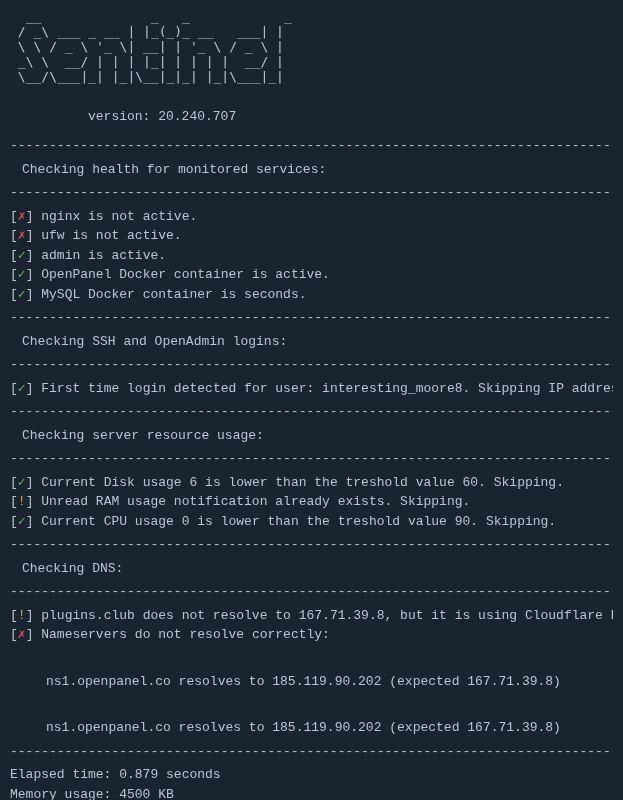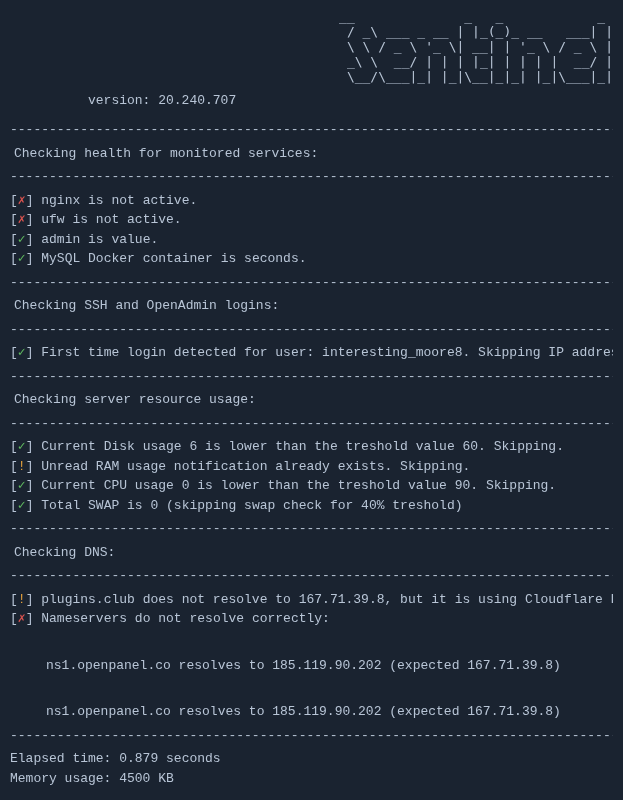--- a/index.html
+++ b/index.html
@@ -15,36 +15,35 @@
       line-height: 1.5;
       padding: 10px;
       width: 623px;
     }
     .ascii-art {
       white-space: pre;
       color: #b8c5d6;
       font-size: 13px;
       line-height: 1.15;
       letter-spacing: 0;
-      text-align: right;
     }
     .version-line {
       padding-left: 78px;
-      margin-top: 6px;
+      margin-top: 22px;
       margin-bottom: 10px;
     }
     .divider {
       color: #b8c5d6;
       overflow: hidden;
       white-space: nowrap;
       margin: 4px 0;
     }
     .section-header {
       color: #b8c5d6;
-      margin: 4px 4px;
+      margin: 4px 12px;
     }
     .status-line {
       white-space: nowrap;
       overflow: hidden;
     }
     .bracket {
       color: #b8c5d6;
     }
     .status-ok {
       color: #5fb85f;
@@ -69,39 +68,39 @@
  _\ \  __/ | | | |_| | | | |  __/ |
  \__/\___|_| |_|\__|_|_| |_|\___|_|</pre>
 <div class="version-line">version: 20.240.707</div>
 
 <div class="divider">------------------------------------------------------------------------------------------</div>
 <div class="section-header">Checking health for monitored services:</div>
 <div class="divider">------------------------------------------------------------------------------------------</div>
 <div id="health-items">
     <div class="status-line"><span class="bracket">[</span><span class="status-fail">✗</span><span class="bracket">] </span><span>nginx is not active.</span></div>
     <div class="status-line"><span class="bracket">[</span><span class="status-fail">✗</span><span class="bracket">] </span><span>ufw is not active.</span></div>
-    <div class="status-line"><span class="bracket">[</span><span class="status-ok">✓</span><span class="bracket">] </span><span>admin is value.</span></div>
+    <div class="status-line"><span class="bracket">[</span><span class="status-ok">✓</span><span class="bracket">] </span><span>admin is active.</span></div>
+    <div class="status-line"><span class="bracket">[</span><span class="status-ok">✓</span><span class="bracket">] </span><span>OpenPanel Docker container is active.</span></div>
     <div class="status-line"><span class="bracket">[</span><span class="status-ok">✓</span><span class="bracket">] </span><span>MySQL Docker container is seconds.</span></div>
   </div>
 
 <div class="divider">------------------------------------------------------------------------------------------</div>
 <div class="section-header">Checking SSH and OpenAdmin logins:</div>
 <div class="divider">------------------------------------------------------------------------------------------</div>
 <div id="ssh-items">
     <div class="status-line"><span class="bracket">[</span><span class="status-ok">✓</span><span class="bracket">] </span><span>First time login detected for user: interesting_moore8. Skipping IP address check.</span></div>
   </div>
 
 <div class="divider">------------------------------------------------------------------------------------------</div>
 <div class="section-header">Checking server resource usage:</div>
 <div class="divider">------------------------------------------------------------------------------------------</div>
 <div id="resource-items">
     <div class="status-line"><span class="bracket">[</span><span class="status-ok">✓</span><span class="bracket">] </span><span>Current Disk usage   6 is lower than the treshold value 60. Skipping.</span></div>
     <div class="status-line"><span class="bracket">[</span><span class="status-warn">!</span><span class="bracket">] </span><span>Unread RAM usage notification already exists. Skipping.</span></div>
     <div class="status-line"><span class="bracket">[</span><span class="status-ok">✓</span><span class="bracket">] </span><span>Current CPU usage 0 is lower than the treshold value 90. Skipping.</span></div>
-    <div class="status-line"><span class="bracket">[</span><span class="status-ok">✓</span><span class="bracket">] </span><span>Total SWAP is 0 (skipping swap check for 40% treshold)</span></div>
   </div>
 
 <div class="divider">------------------------------------------------------------------------------------------</div>
 <div class="section-header">Checking DNS:</div>
 <div class="divider">------------------------------------------------------------------------------------------</div>
 <div id="dns-items">
     <div class="status-line"><span class="bracket">[</span><span class="status-warn">!</span><span class="bracket">] </span><span>plugins.club does not resolve to 167.71.39.8, but it is using Cloudflare DNS, so it</span></div>
     <div class="status-line"><span class="bracket">[</span><span class="status-fail">✗</span><span class="bracket">] </span><span>Nameservers do not resolve correctly:</span></div>
   </div>
 <div id="dns-details">

